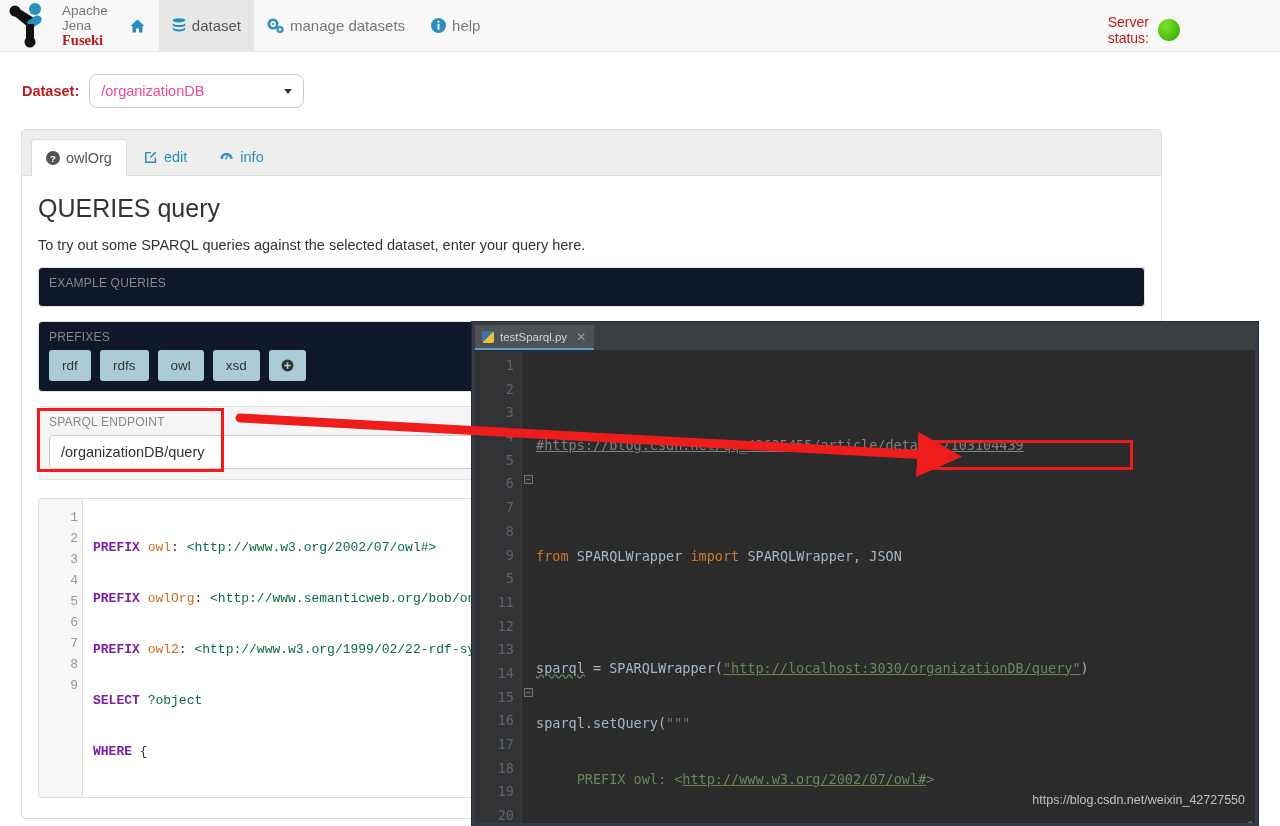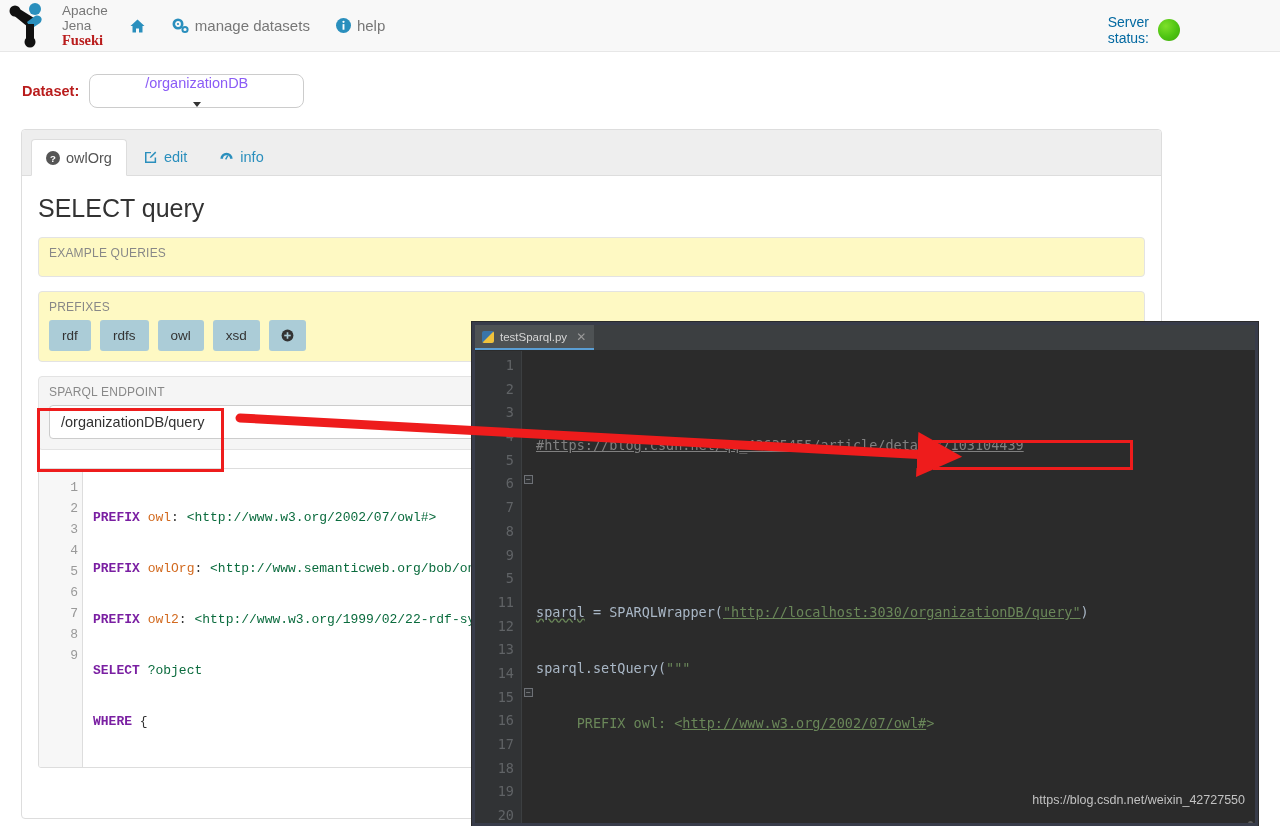--- a/index.html
+++ b/index.html
@@ -44,42 +44,41 @@
     font-family: "Liberation Sans", sans-serif;
   }
   .nav-item.active { background: #e7e7e7; color: #555; }
   .nav-item .ic { color: #2a8fbd; display: inline-flex; align-items: center; }
   .nav-home .ic { font-size: 17px; }
   .server-status {
     position: absolute; right: 100px; top: 0; height: 59px;
     display: flex; align-items: center; gap: 9px;
   }
   .server-status .lbl {
-    font-size: 14px; color: #0369a1; line-height: 16px; text-align: left;
+    font-size: 14px; color: #b91c1c; line-height: 16px; text-align: left;
   }
   .status-dot {
     width: 22px; height: 22px; border-radius: 50%;
     background: radial-gradient(circle at 35% 32%, #7ee02a 0%, #4dc312 55%, #3ea50c 100%);
   }
 
   
   .dataset-row {
     display: flex; align-items: center; gap: 10px;
     padding: 22px 0 0 22px;
   }
   .dataset-label { font-weight: bold; font-size: 14.5px; color: #b91c1c; }
   .dataset-select {
     width: 215px; height: 34px;
     border: 1px solid #ccc; border-radius: 8px;
     background: #fff;
     display: flex; align-items: center; justify-content: space-between;
     padding: 0 11px;
-    font-size: 14.5px; color: #8b5cf6;
+    font-size: 14.5px; color: #ec4899;
     cursor: pointer;
-    flex-direction: column;
   }
   .caret {
     width: 0; height: 0;
     border-left: 4.5px solid transparent;
     border-right: 4.5px solid transparent;
     border-top: 5px solid #333;
   }
 
   
   .panel {
@@ -119,21 +118,21 @@
   .tab.active .ic { color: #555; }
 
   .panel-body { padding: 12px 16px 16px 16px; }
   .h-title {
     font-size: 25px; font-weight: normal; color: #333;
     margin: 6px 0 14px 0;
   }
   .subtitle { font-size: 14.5px; color: #333; margin-bottom: 14px; }
 
   .section-box {
-    background: #fef9c3;
+    background: #0f172a;
     border: 1px solid #e3e3e3;
     border-radius: 4px;
     padding: 8px 10px 10px 10px;
     margin-bottom: 14px;
     position: relative;
   }
   .section-legend {
     font-size: 12px; color: #888;
     letter-spacing: .2px;
     margin-bottom: 6px;
@@ -334,20 +333,30 @@
   </div>
 
   <div class="nav-items">
     <div class="nav-item nav-home">
       <span class="ic">
         <svg width="17" height="16" viewBox="0 0 16 16">
             <path fill="#2a8fbd" d="M8 1.5 L15 8 h-2 v6.5 H9.5 v-4 h-3 v4 H3 V8 H1 Z"></path>
           </svg>
       </span>
     </div>
+    <div class="nav-item active">
+      <span class="ic">
+        <svg width="14" height="16" viewBox="0 0 14 16">
+          <ellipse cx="7" cy="2.3" rx="6.3" ry="2.1" fill="#2a8fbd"></ellipse>
+          <path fill="#2a8fbd" d="M0.7 5 a6.3 2.1 0 0 0 12.6 0 v2 a6.3 2.1 0 0 1 -12.6 0 Z"></path>
+          <path fill="#2a8fbd" d="M0.7 9.3 a6.3 2.1 0 0 0 12.6 0 v2 a6.3 2.1 0 0 1 -12.6 0 Z"></path>
+        </svg>
+      </span>
+      <span>dataset</span>
+    </div>
     <div class="nav-item">
       <span class="ic">
         <svg width="17" height="16" viewBox="0 0 17 16">
           <circle cx="6" cy="6" r="4.2" fill="none" stroke="#2a8fbd" stroke-width="2.6"></circle>
           <circle cx="6" cy="6" r="1.1" fill="#2a8fbd"></circle>
           <circle cx="13" cy="11.5" r="2.6" fill="none" stroke="#2a8fbd" stroke-width="2"></circle>
         </svg>
       </span>
       <span>manage datasets</span>
     </div>
@@ -405,21 +414,22 @@
         <svg width="15" height="14" viewBox="0 0 16 16">
             <path fill="#2a8fbd" d="M8 3 a7 7 0 0 1 7 7 h-3 a4 4 0 0 0 -8 0 H1 a7 7 0 0 1 7 -7 Z"></path>
             <rect x="7.2" y="6" width="1.6" height="5" fill="#2a8fbd" transform="rotate(30 8 9)"></rect>
           </svg>
       </span>
       <span>info</span>
     </div>
   </div>
 
   <div class="panel-body">
-    <h1 class="h-title">SELECT query</h1>
+    <h1 class="h-title">QUERIES query</h1>
+    <div class="subtitle">To try out some SPARQL queries against the selected dataset, enter your query here.</div>
 
     <div class="section-box">
       <div class="section-legend">EXAMPLE QUERIES</div>
     </div>
 
     <div class="section-box">
       <div class="section-legend">PREFIXES</div>
       <div class="chip-row">
         <button class="chip small">rdf</button>
         <button class="chip small">rdfs</button>
@@ -501,20 +511,21 @@
       <div class="gl">18</div>
       <div class="gl">19</div>
       <div class="gl">20</div>
     </div>
     <div class="ide-code">
       <div class="fold-mark" style="top:124px;">−</div>
       <div class="fold-mark" style="top:337px;">−</div>
 
       <div class="cl"><span class="c-comment">#https://blog.csdn.net/qq_43635455/article/details/103104439</span></div>
       <div class="cl"></div>
+      <div class="cl"><span class="c-kw">from</span> <span class="c-plain">SPARQLWrapper</span> <span class="c-kw">import</span> <span class="c-plain">SPARQLWrapper, JSON</span></div>
       <div class="cl"></div>
       <div class="cl"><span class="squig c-plain">sparql</span> <span class="c-plain">= SPARQLWrapper(</span><span class="c-str">"http://localhost:3030/organizationDB/query"</span><span class="c-plain">)</span></div>
       <div class="cl"><span class="c-plain">sparql.setQuery(</span><span class="c-str-p">"""</span></div>
       <div class="cl"><span class="c-str-p">     PREFIX owl: &lt;</span><span class="c-str">http://www.w3.org/2002/07/owl#</span><span class="c-str-p">&gt;</span></div>
       <div class="cl"></div>
       
       
       
       
       

